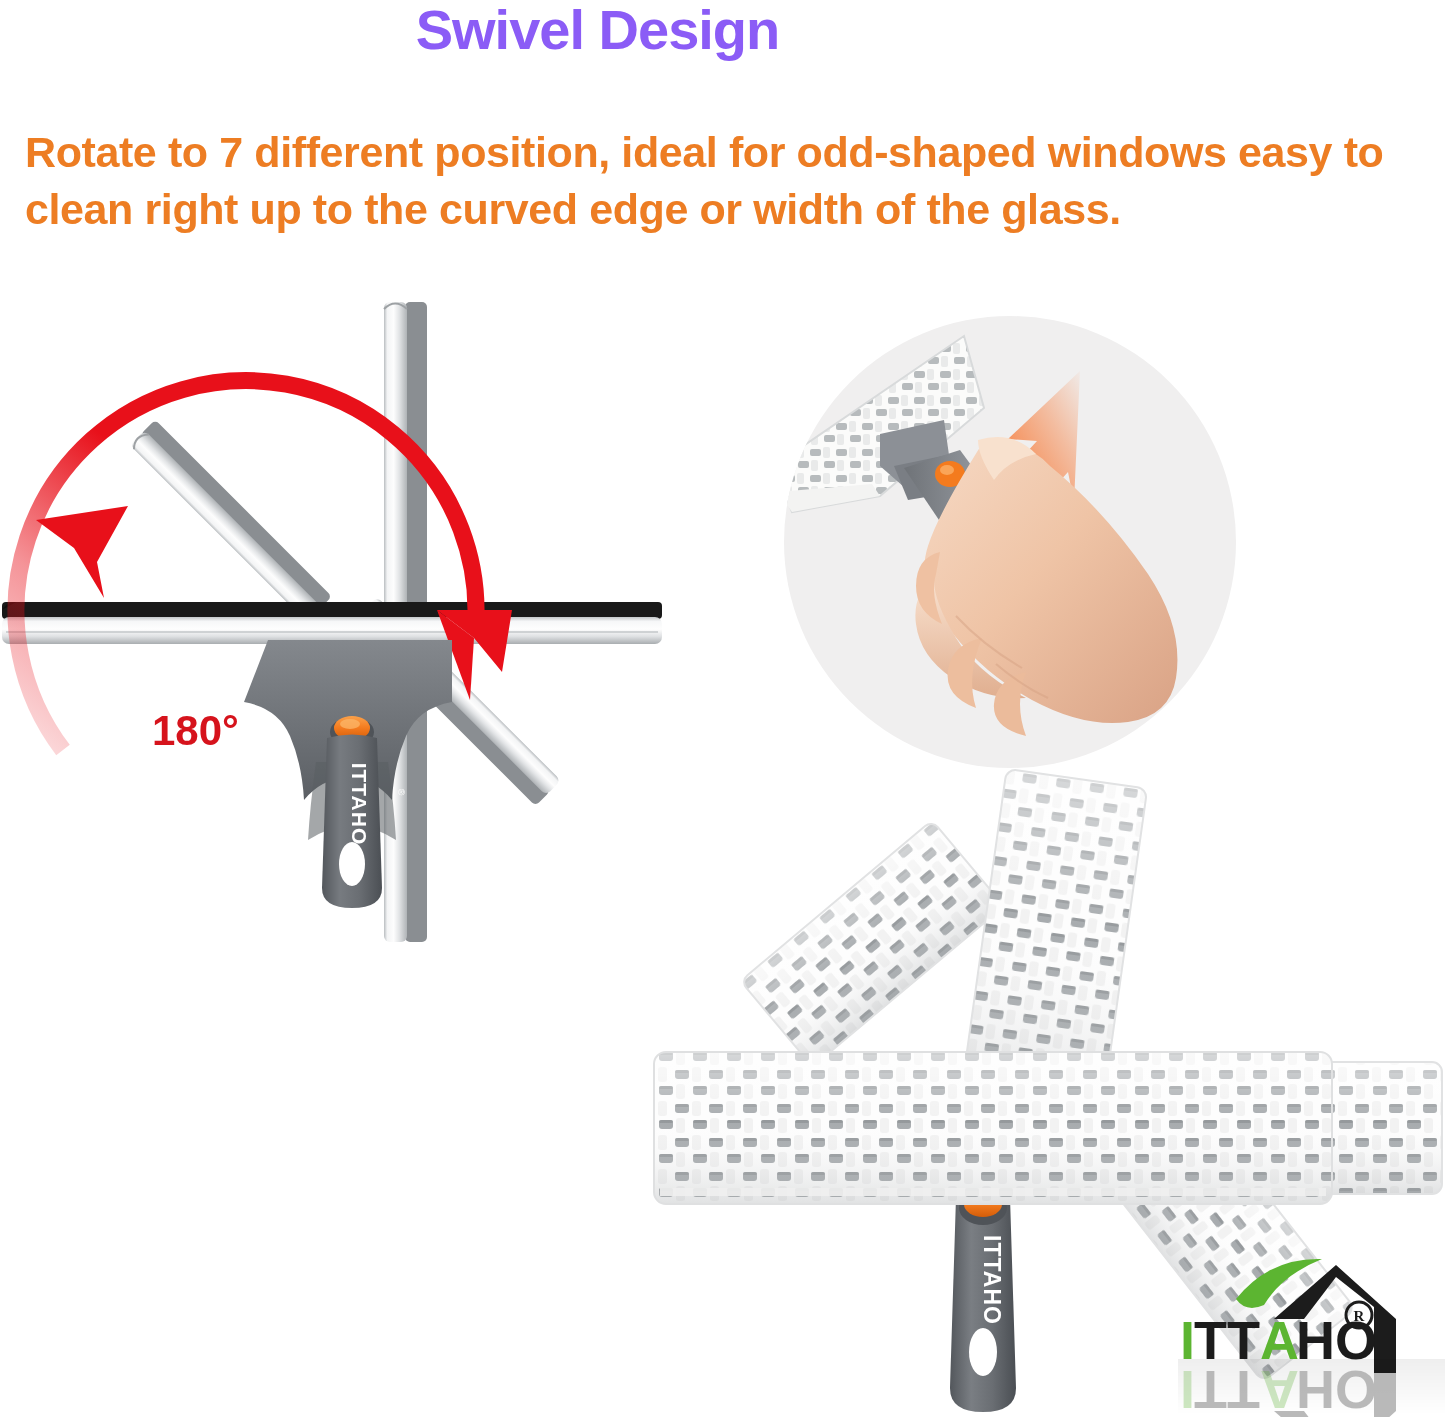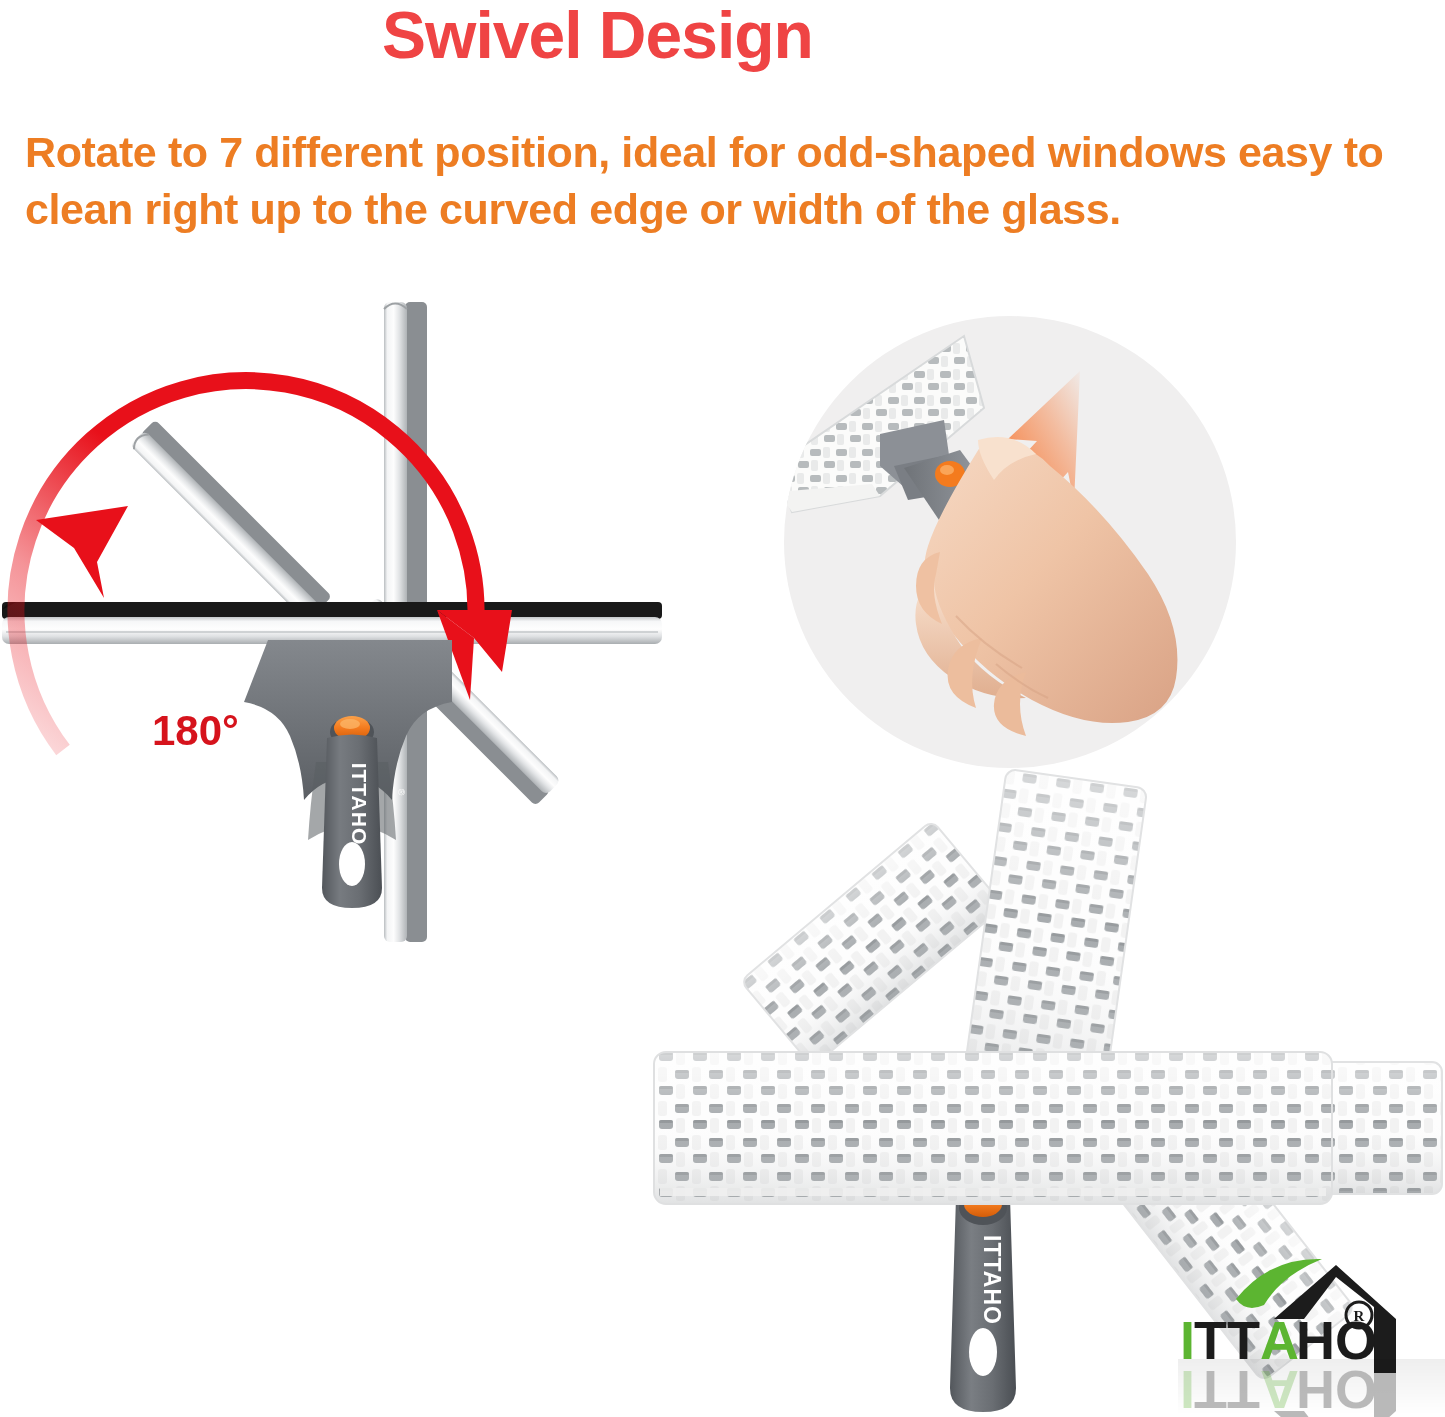--- a/index.html
+++ b/index.html
@@ -2,22 +2,22 @@
 <html><head>
 <meta charset="utf-8">
 <style>
   html,body{margin:0;padding:0;background:#fff;}
   body{width:1445px;height:1417px;position:relative;overflow:hidden;
        font-family:"Liberation Sans","DejaVu Sans",sans-serif;background:#ffffff;}
 
   
   #headline{
     position:absolute;left:0;top:2px;width:1195px;text-align:center;
-    font-size:66px;font-weight:bold;letter-spacing:-1px;
-    color:#ef4444;line-height:1.0;white-space:nowrap;
+    font-size:56px;font-weight:bold;letter-spacing:-1px;
+    color:#8b5cf6;line-height:1.0;white-space:nowrap;
   }
   #subcopy{
     position:absolute;left:25px;top:124px;width:1425px;
     font-size:43px;font-weight:bold;line-height:1.33;
     color:#ED7D23;letter-spacing:-0.4px;
   }
 
   
   #diagram{position:absolute;left:0px;top:280px;width:700px;height:700px;}
   #diagram svg{position:absolute;left:0;top:0;}

